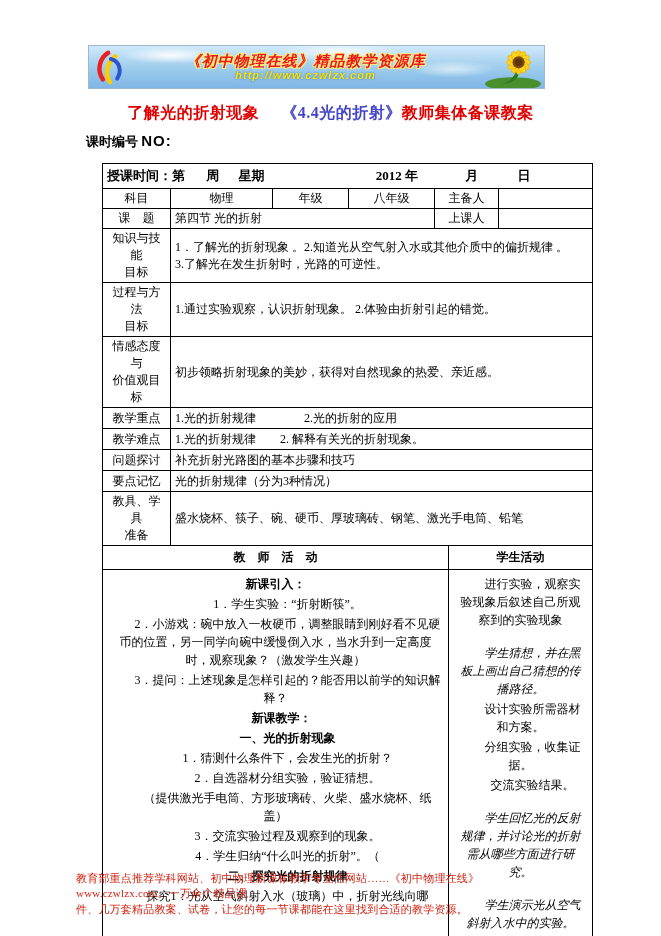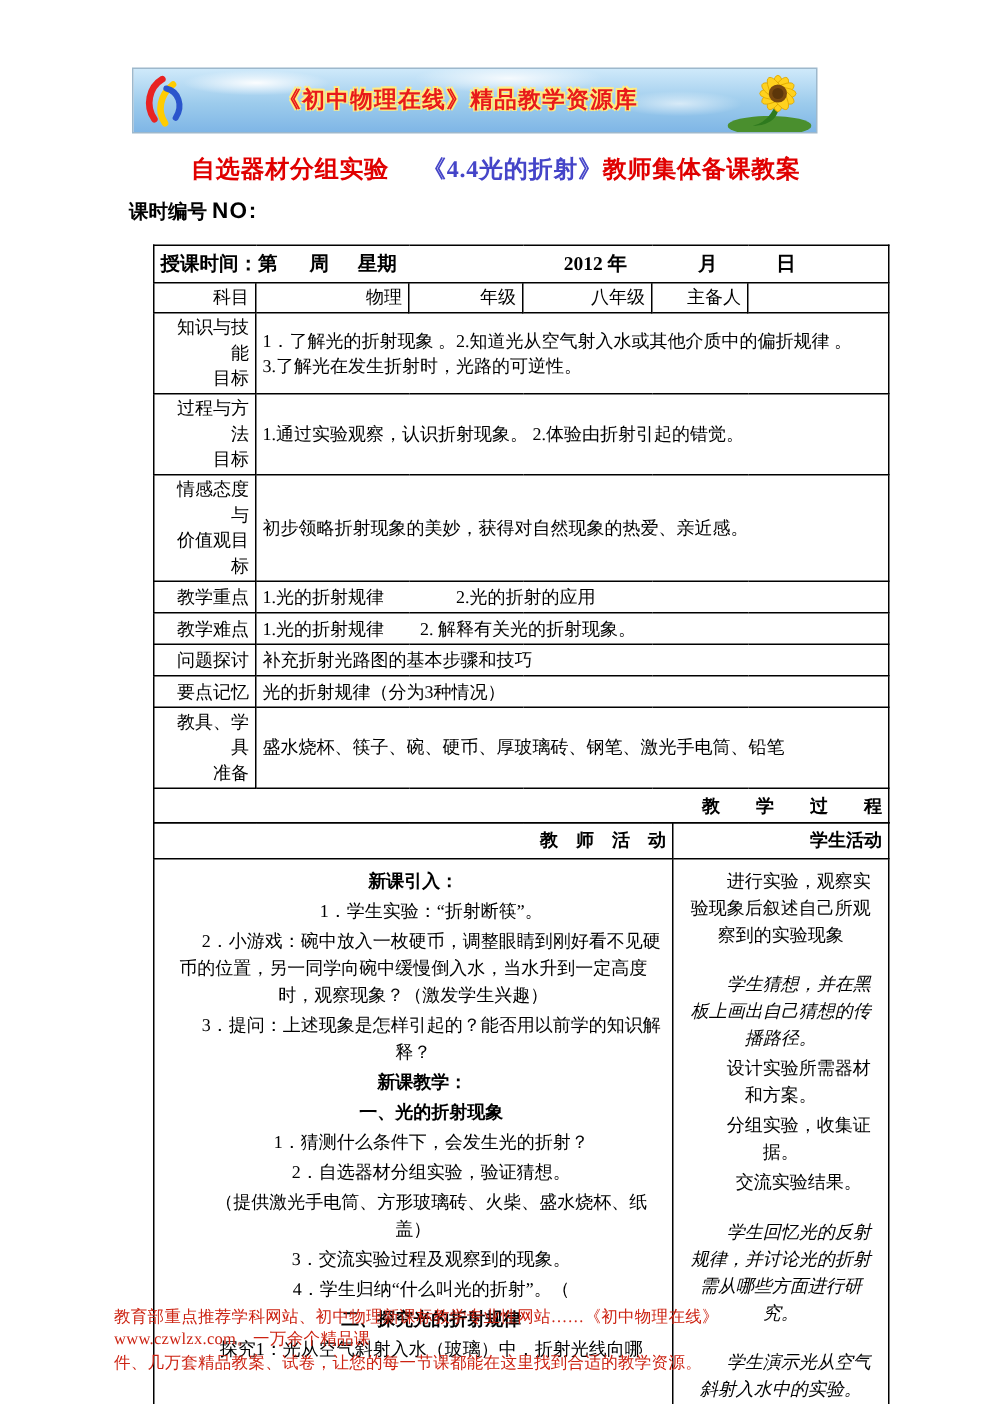--- a/index.html
+++ b/index.html
@@ -16,20 +16,21 @@
   .banner {
     position:absolute; left:88px; top:45px; width:457px; height:44px;
     display:flex; align-items:center;
     background:
       radial-gradient(ellipse 70px 12px at 18% 22%, rgba(255,255,255,.95), rgba(255,255,255,0) 70%),
       radial-gradient(ellipse 90px 14px at 55% 15%, rgba(255,255,255,.85), rgba(255,255,255,0) 70%),
       radial-gradient(ellipse 60px 12px at 80% 55%, rgba(255,255,255,.6), rgba(255,255,255,0) 70%),
       linear-gradient(180deg,#cfe9fa 0%, #9ccbec 55%, #7fb6e6 100%);
     border:1px solid #9db8cc;
     overflow:hidden;
+    font-style:italic;
   }
   .banner-logo { width:32px; height:38px; margin-left:5px; flex:0 0 auto; }
   .banner-center { flex:1 1 auto; text-align:center; line-height:1.15; }
   .banner-title {
     font-size:15px; font-weight:bold; color:#e81a1a; letter-spacing:1px;
     font-family:"Liberation Sans", sans-serif;
     text-shadow:1px 1px 0 #ffec80, -1px -1px 0 #ffec80, 1px -1px 0 #ffec80, -1px 1px 0 #ffec80;
   }
   .banner-url {
     font-size:11px; font-weight:bold; color:#ffe400; letter-spacing:1px;
@@ -51,21 +52,21 @@
   }
   .no-line .no-big {
     font-family:"Liberation Sans", sans-serif;
     font-size:15px; letter-spacing:1px;
   }
 
   
   .tbl-wrap { position:absolute; left:85px; top:163px; width:491px; }
   table { border-collapse:collapse; width:490px; table-layout:fixed;margin-left:17px; }
   td { border:1px solid #000; font-size:12px; padding:1px 4px; vertical-align:middle; word-break:break-all; }
-  .c { text-align:right; }
+  .c { text-align:center; }
   .b { font-weight:bold; }
   .pre { white-space:pre-wrap; }
 
   tr.sched { height:25px; }
   tr.info  { height:19px; }
   tr.small { height:21px; }
   tr.mid   { height:33px; }
   tr.tall  { height:46px; }
   tr.proc  { height:23px; }
   tr.acthead { height:24px; }
@@ -96,41 +97,42 @@
 <body>
 
 <div class="banner">
   <svg class="banner-logo" viewBox="0 0 36 40">
     <path d="M10 34 C3 24 6 10 16 4" stroke="#e82222" stroke-width="5" fill="none" stroke-linecap="round"></path>
     <path d="M18 37 C12 28 14 16 24 8" stroke="#ffcc00" stroke-width="5" fill="none" stroke-linecap="round"></path>
     <path d="M26 33 C32 24 28 13 19 11" stroke="#2a55cc" stroke-width="4.5" fill="none" stroke-linecap="round"></path>
   </svg>
   <div class="banner-center">
     <div class="banner-title">《初中物理在线》精品教学资源库</div>
+    <div class="banner-url">http://www.czwlzx.com</div>
   </div>
   <svg class="banner-flower" viewBox="0 0 60 44">
     <ellipse cx="30" cy="40" rx="30" ry="7" fill="#4a8f2e"></ellipse>
     <path d="M34 26 C30 34 26 38 18 40 C28 40 34 36 36 30 Z" fill="#2e7a1e"></path>
     <g transform="translate(36,17)">
       <g fill="#ffd21e" stroke="#e0a800" stroke-width="0.6">
         <ellipse rx="4.5" ry="13"></ellipse>
         <ellipse rx="4.5" ry="13" transform="rotate(30)"></ellipse>
         <ellipse rx="4.5" ry="13" transform="rotate(60)"></ellipse>
         <ellipse rx="4.5" ry="13" transform="rotate(90)"></ellipse>
         <ellipse rx="4.5" ry="13" transform="rotate(120)"></ellipse>
         <ellipse rx="4.5" ry="13" transform="rotate(150)"></ellipse>
       </g>
       <circle r="6.5" fill="#7a4a10"></circle>
       <circle r="4" fill="#5c360a"></circle>
     </g>
   </svg>
 </div>
 
 <div class="doc-title">
-  <span class="t-red">自选器材分组实验</span><span class="t-blue">《4.4光的折射》</span><span class="t-red">教师集体备课教案</span>
+  <span class="t-red">了解光的折射现象</span><span class="t-blue">《4.4光的折射》</span><span class="t-red">教师集体备课教案</span>
 </div>
 
 <div class="no-line">
   <span>课时编号</span>
   <span class="no-big">NO:</span>
 </div>
 
 <div class="tbl-wrap">
   <table>
     <colgroup>
@@ -153,20 +155,26 @@
       </td>
     </tr>
     <tr class="info">
       <td class="c">科目</td>
       <td class="c">物理</td>
       <td class="c">年级</td>
       <td class="c">八年级</td>
       <td class="c">主备人</td>
       <td class="c"></td>
     </tr>
+    <tr class="info">
+      <td class="c">课　题</td>
+      <td colspan="3">第四节 光的折射</td>
+      <td class="c">上课人</td>
+      <td class="c"></td>
+    </tr>
     <tr class="tall">
       <td class="c pre">知识与技能
 目标</td>
       <td colspan="5" class="pre">1．了解光的折射现象 。2.知道光从空气射入水或其他介质中的偏折规律 。
 3.了解光在发生折射时，光路的可逆性。</td>
     </tr>
     <tr class="mid">
       <td class="c pre">过程与方法
 目标</td>
       <td colspan="5" class="pre">1.通过实验观察，认识折射现象。 2.体验由折射引起的错觉。</td>
@@ -189,23 +197,20 @@
       <td colspan="5" class="pre">补充折射光路图的基本步骤和技巧</td>
     </tr>
     <tr class="small">
       <td class="c pre">要点记忆</td>
       <td colspan="5" class="pre">光的折射规律（分为3种情况）</td>
     </tr>
     <tr class="mid">
       <td class="c pre">教具、学具
 准备</td>
       <td colspan="5" class="pre">盛水烧杯、筷子、碗、硬币、厚玻璃砖、钢笔、激光手电筒、铅笔</td>
-    </tr>
-    <tr class="proc">
-      <td colspan="6" class="c b">教　　学　　过　　程</td>
     </tr>
   </tbody>
     </table>
 
   <table class="tbl2">
     <colgroup>
       <col style="width:346px">
         <col style="width:144px">
     </colgroup>
     <tbody>

